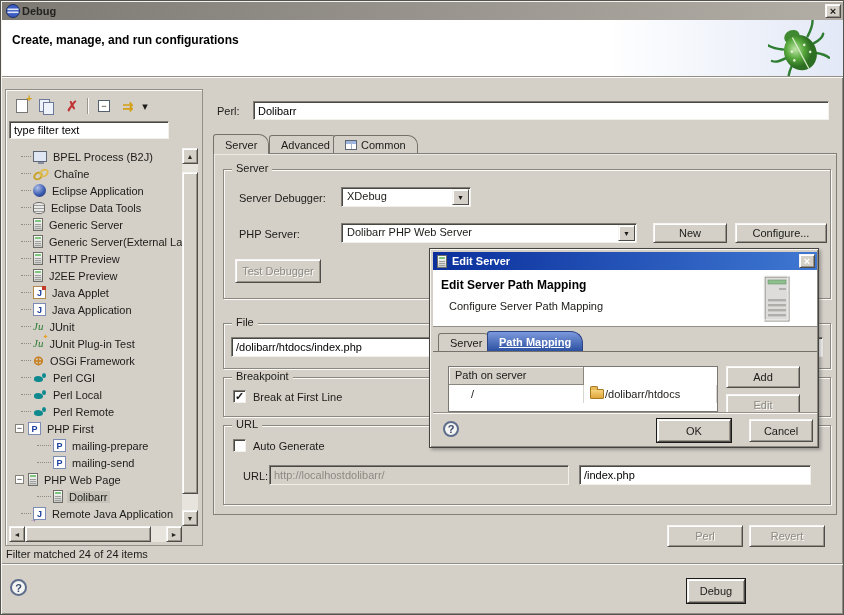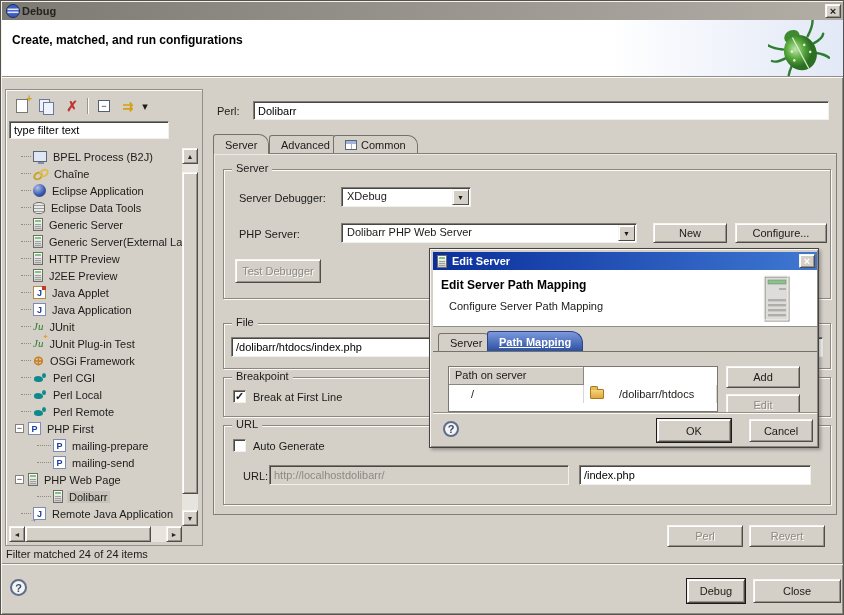--- a/index.html
+++ b/index.html
@@ -146,21 +146,21 @@
       <circle cx="7" cy="7" r="6.5" fill="#3b5cc0"></circle>
       <circle cx="7" cy="7" r="6.5" fill="none" stroke="#1d2f66" stroke-width="1"></circle>
       <rect x="1.5" y="4.5" width="11" height="1.6" fill="#dfe6f8"></rect>
       <rect x="1.5" y="7.5" width="11" height="1.6" fill="#dfe6f8"></rect>
     </svg>
     <span class="t" style="margin-left:20px">Debug</span>
     <div class="btn win-x" style="position:absolute; right:3px; top:2px;">×</div>
   </div>
 
   <div class="banner">
-    <span class="t">Create, matched, and run configurations</span>
+    <span class="t">Create, manage, and run configurations</span>
     <svg class="abs" style="right:14px; top:0px" width="62" height="56" viewBox="0 0 62 56">
       <defs>
         <radialGradient id="bugG" cx="40%" cy="35%">
           <stop offset="0%" stop-color="#bfe6a8"></stop>
             <stop offset="55%" stop-color="#57a83c"></stop>
             <stop offset="100%" stop-color="#2c6e22"></stop>
         </radialGradient>
       </defs>
       <g transform="rotate(-28 31 30)">
         <g stroke="#2e7d32" stroke-width="2.4" fill="none" stroke-linecap="round">
@@ -377,21 +377,20 @@
   <span class="label" style="left:242px; top:469px">URL:</span>
   <input class="field disabled" style="left: 268px; top: 464px; width: 300px; height: 20px;" value="http://localhostdolibarr/">
   <input class="field" style="left: 578px; top: 464px; width: 232px; height: 20px;" value="/index.php">
 
   <div class="btn disabled" style="left:666px; top:524px; width:76px; height:22px">Perl</div>
   <div class="btn disabled" style="left:748px; top:524px; width:76px; height:22px">Revert</div>
 
   <div class="abs" style="left:1px; top:562px; width:842px; height:2px; border-top:1px solid #928f88; border-bottom:1px solid #fbfaf6"></div>
   <div class="help-circle" style="left:9px; top:578px">?</div>
   <div class="btn default" style="left:686px; top:578px; width:58px; height:24px">Debug</div>
-  <div class="btn" style="left:752px; top:578px; width:88px; height:24px">Close</div>
 
   <div class="dialog">
     <div class="dlg-title">
       <span class="ic ic-server" style="margin-left:4px"></span>
       <span class="t">Edit Server</span>
       <div class="btn win-x" style="position:absolute; right:2px; top:2px;">×</div>
     </div>
     <div class="dlg-head">
       <span class="abs" style="left:8px; top:8px; font-weight:bold; font-size:12px; color:#000">Edit Server Path Mapping</span>
       <span class="abs" style="left:16px; top:30px;">Configure Server Path Mapping</span>
@@ -415,21 +414,21 @@
     <div class="tab dlg-tab-active" style="left:57px; top:82px; height:20px; border-radius:3px 12px 0 0; z-index:2">
       <span class="u">Path Mapping</span>
     </div>
     <div class="abs" style="left:3px; top:102px; width:384px; height:1px; background:#75726b"></div>
 
     <div class="pm-table">
       <div class="pm-th" style="left:0; width:135px">Path on server</div>
       <div>
           <div class="pm-row">
             <div class="pm-cell" style="width: 135px; padding-left: 22px;">/</div>
-            <div class="pm-cell" style="width: 133px; padding-left: 6px; gap: 15px;">
+            <div class="pm-cell" style="width: 133px; padding-left: 6px; gap: 1px;">
               <span class="folder"></span>
               <span>/dolibarr/htdocs</span>
             </div>
           </div>
         </div>
     </div>
     <div class="btn" style="left:296px; top:117px; width:74px; height:22px">Add</div>
     <div class="btn disabled" style="left:296px; top:145px; width:74px; height:22px">Edit</div>
 
     <div class="abs" style="left:3px; top:163px; width:384px; height:34px; background:#d4d0c8; border-top:1px solid #928f88; box-shadow: inset 0 1px 0 #fbfaf6;">

